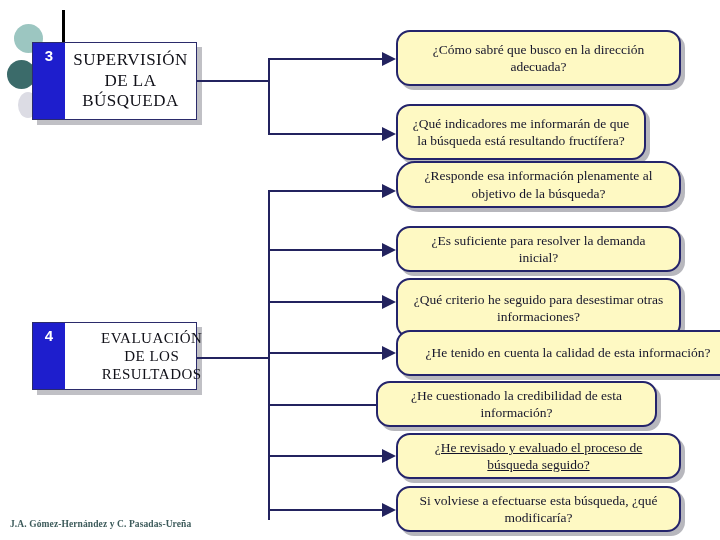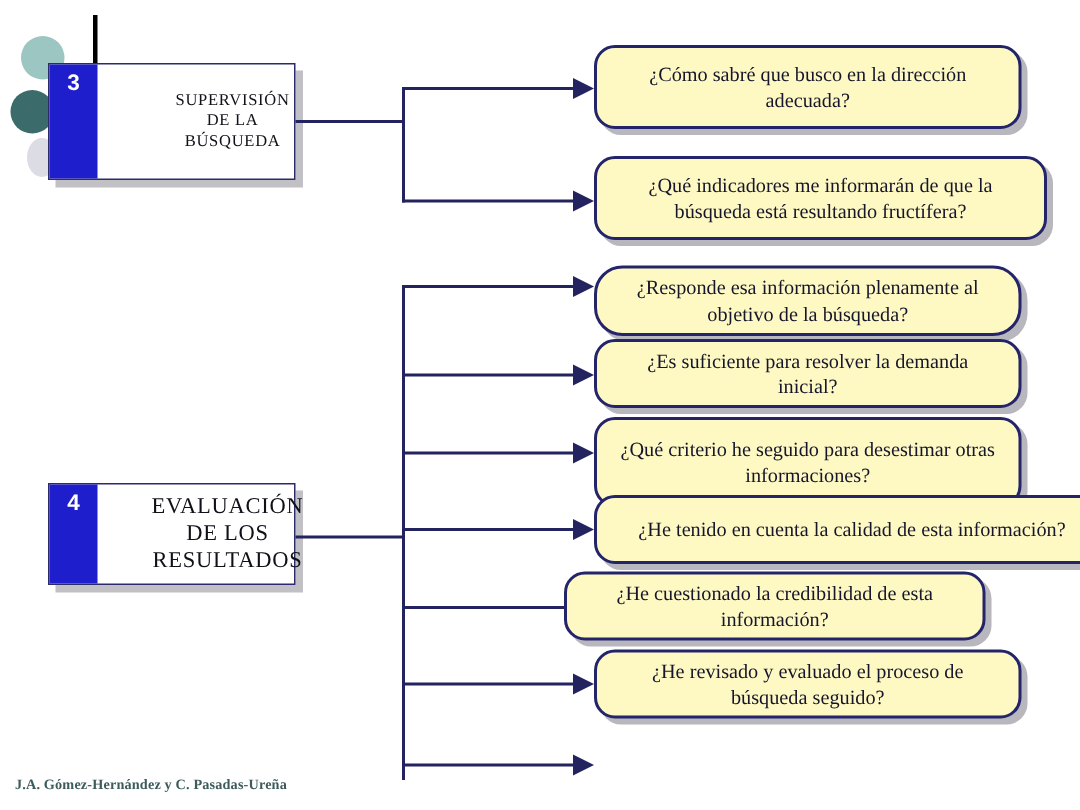--- a/index.html
+++ b/index.html
@@ -89,21 +89,21 @@
     line-height: 1.22;
     padding: 3px 8px;
     box-sizing: border-box;
   }
   #stage-3 {
     left: 32px;
     top: 42px;
     width: 165px;
     height: 78px;
   }
-  #stage-3 .stage-label { font-size: 11px; margin-left: 44px; }
+  #stage-3 .stage-label { font-size: 17px; }
   #stage-4 {
     left: 32px;
     top: 322px;
     width: 165px;
     height: 68px;
   }
   #stage-4 .stage-label { font-size: 15px; padding-left: 36px; }
 
   
   .conn {
@@ -195,30 +195,31 @@
   <div class="arrow-head" style="left:382px; top:184px;"></div>
   <div class="arrow-head" style="left:382px; top:243px;"></div>
   <div class="arrow-head" style="left:382px; top:295px;"></div>
   <div class="arrow-head" style="left:382px; top:346px;"></div>
   <div class="arrow-head" style="left:382px; top:398px;"></div>
   <div class="arrow-head" style="left:382px; top:449px;"></div>
   <div class="arrow-head" style="left:382px; top:503px;"></div>
 
   <div class="q-box" style="left:396px; top:30px; width:285px; height:56px;">¿Cómo sabré que busco en la dirección adecuada?</div>
 
-  <div class="q-box" style="left:396px; top:104px; width:302px; height:56px;">¿Qué indicadores me informarán de que la búsqueda está resultando fructífera?</div>
-
-  <div class="q-box" style="left:396px; top:177px; width:285px; height:47px;border-radius:19px;">¿Responde esa información plenamente al objetivo de la búsqueda?</div>
+  <div class="q-box" style="left:396px; top:104px; width:250px; height:56px;">¿Qué indicadores me informarán de que la búsqueda está resultando fructífera?</div>
+
+  <div class="q-box" style="left:396px; top:161px; width:285px; height:47px;border-radius:19px;">¿Responde esa información plenamente al objetivo de la búsqueda?</div>
 
   <div class="q-box" style="left:396px; top:226px; width:285px; height:46px;">¿Es suficiente para resolver la demanda inicial?</div>
 
   <div class="q-box" style="left:396px; top:278px; width:285px; height:60px;">¿Qué criterio he seguido para desestimar otras informaciones?</div>
 
   <div class="q-box" style="left:396px; top:330px; width:344px; height:46px;">¿He tenido en cuenta la calidad de esta información?</div>
 
   <div class="q-box" style="left:376px; top:381px; width:281px; height:46px;">¿He cuestionado la credibilidad de esta información?</div>
 
-  <div class="q-box" style="left:396px; top:433px; width:285px; height:46px;">¿He revisado y evaluado el proceso de búsqueda seguido?</div>
-
+  <div class="q-box" style="left:396px; top:433px; width:285px; height:46px;text-decoration:underline;">¿He revisado y evaluado el proceso de búsqueda seguido?</div>
+
+  <div class="q-box" style="left:396px; top:486px; width:285px; height:46px;">Si volviese a efectuarse esta búsqueda, ¿qué modificaría?</div>
 
   <div id="footer">J.A. Gómez-Hernández y C. Pasadas-Ureña</div>
 
 </div>
 
 </body></html>

